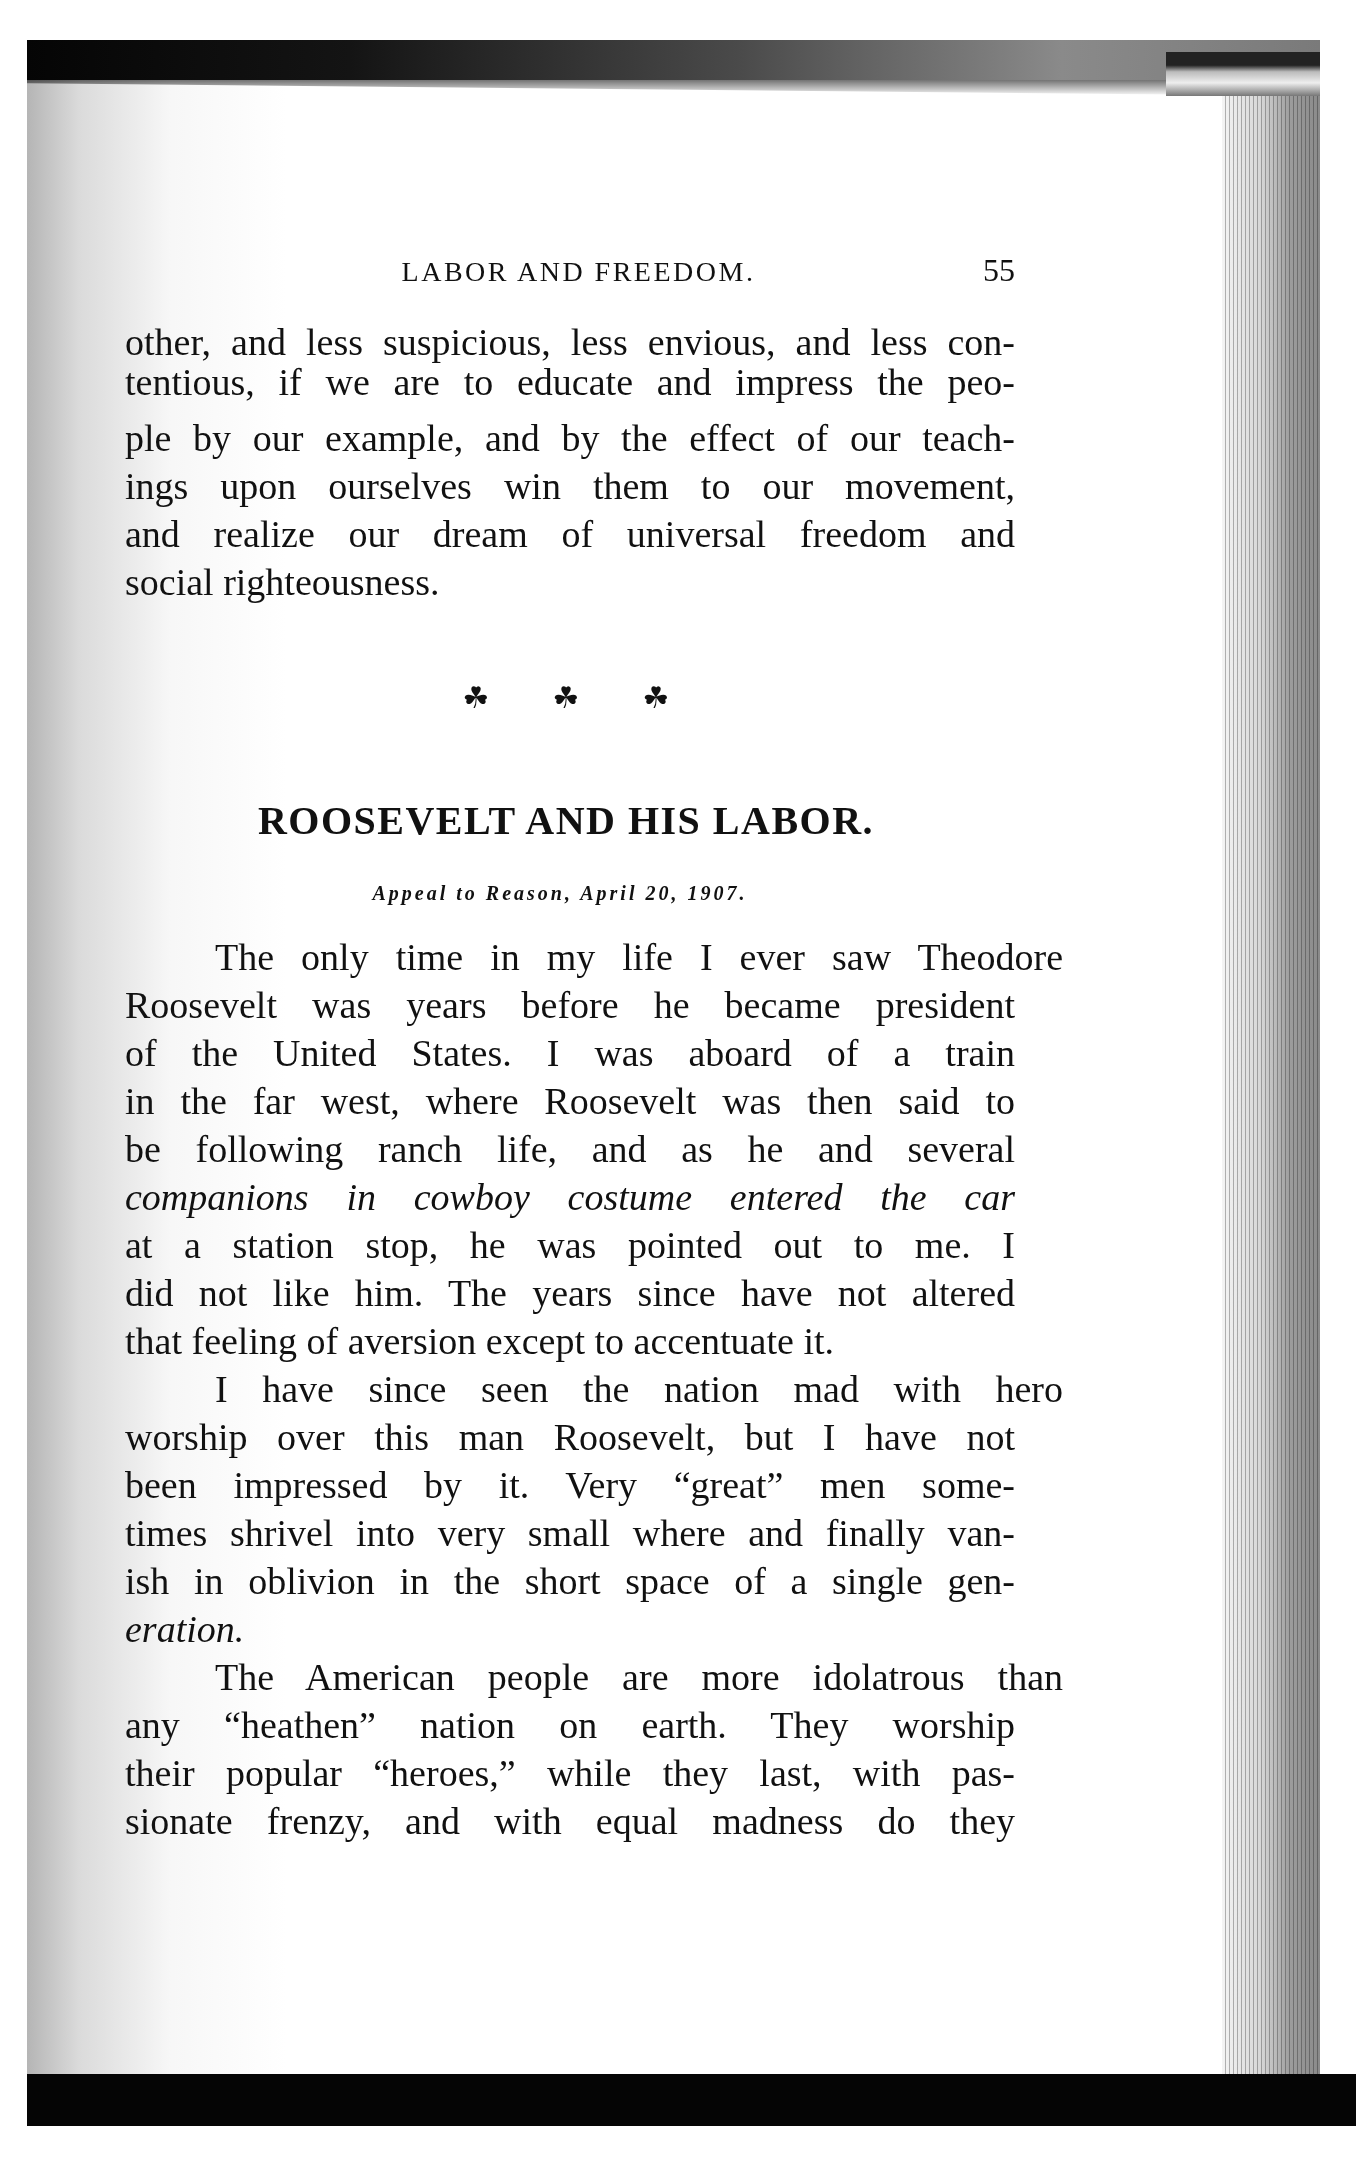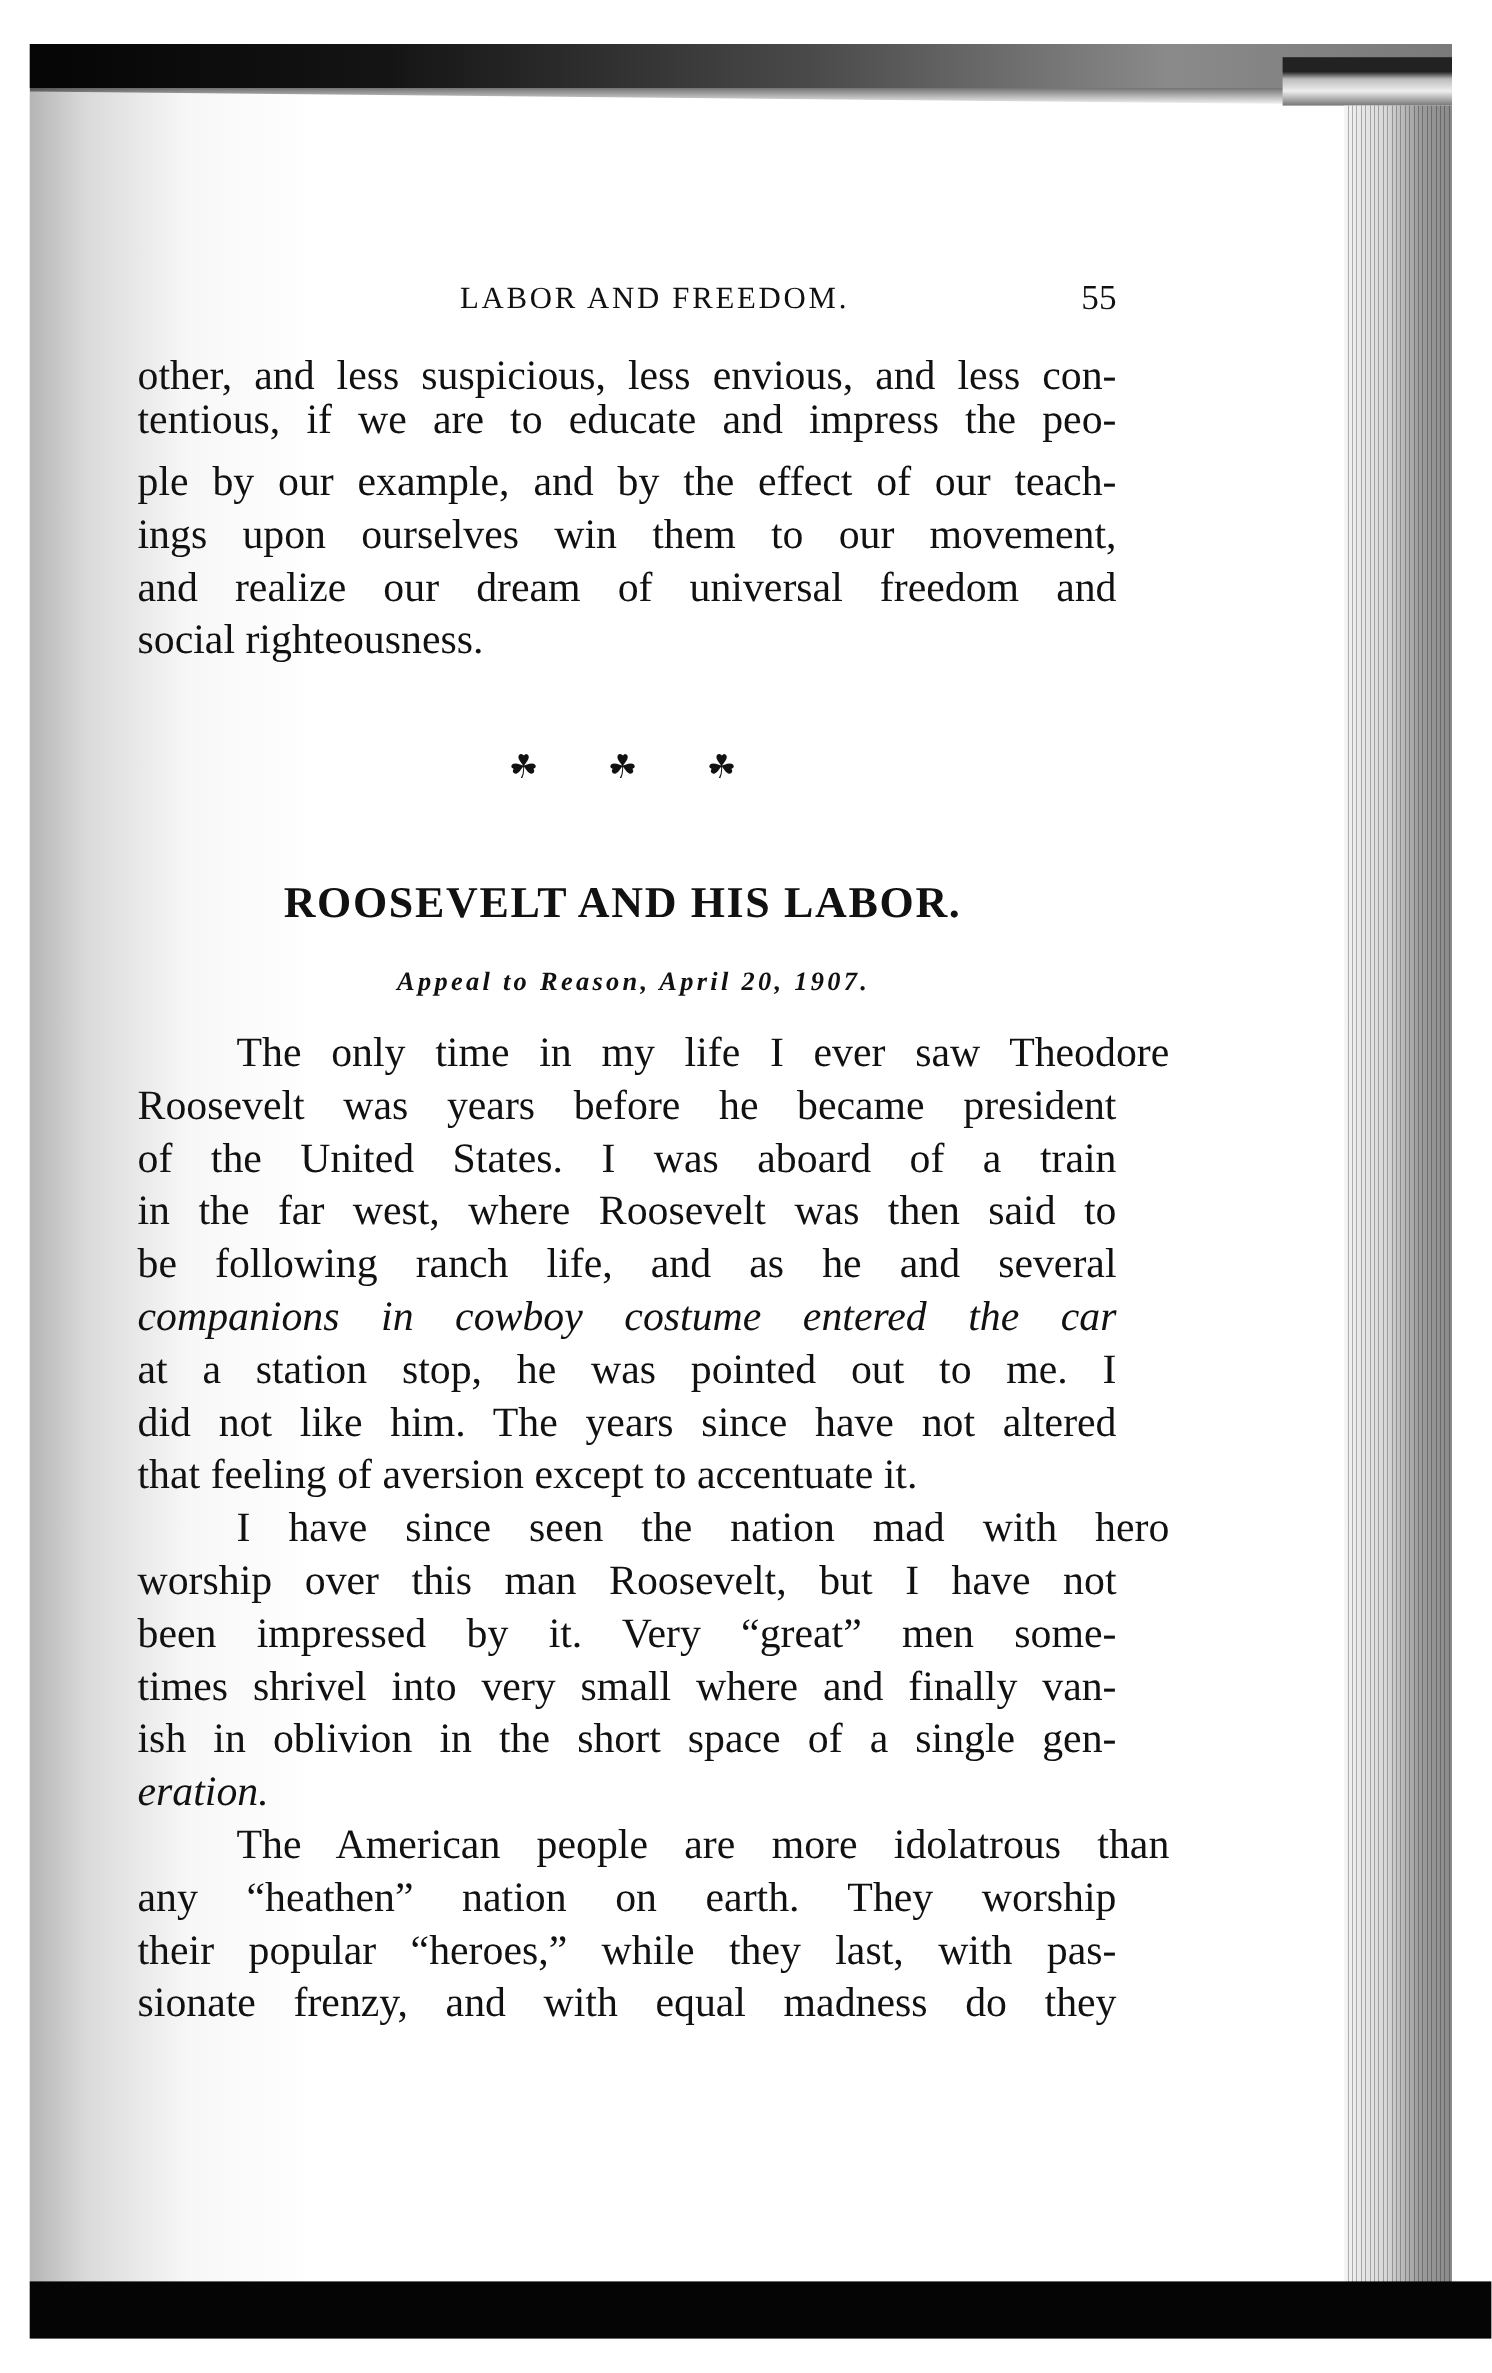--- a/index.html
+++ b/index.html
@@ -34,21 +34,21 @@
       linear-gradient(90deg, #f4f4f4 0%, #d6d6d6 40%, #9c9c9c 70%, #8a8a8a 100%);
   }
   .scan-bottom {
     position: absolute; left: 27px; top: 2074px; width: 1329px; height: 52px;
     background: #050505;
   }
 
   .running-head {
     position: absolute; left: 385px; top: 252px; width: 387px;
     font-size: 28px; letter-spacing: 2.5px; white-space: nowrap;
-    text-align: right; line-height: 40px;
+    text-align: center; line-height: 40px;
   }
   .page-number {
     position: absolute; left: 972px; top: 250px; width: 43px;
     font-size: 32px; line-height: 40px; text-align: right;
   }
 
   .line {
     position: absolute; left: 125px; width: 890px;
     font-size: 38px; line-height: 48px; height: 48px;
     white-space: nowrap; overflow: visible;
@@ -63,22 +63,22 @@
     font-family: "DejaVu Sans", sans-serif; font-size: 30px; line-height: 44px;
   }
   .fleuron { display: block; width: 40px; text-align: center; }
 
   .article-title {
     position: absolute; left: 200px; top: 796px; width: 732px;
     font-weight: bold; font-size: 40px; line-height: 50px; letter-spacing: 1.5px;
     text-align: center; white-space: nowrap;
   }
   .dateline {
-    position: absolute; left: 300px; top: 878px; width: 552px;
-    font-style: italic; font-weight: bold; font-size: 24px; line-height: 30px;
+    position: absolute; left: 284px; top: 878px; width: 552px;
+    font-style: italic; font-weight: bold; font-size: 20px; line-height: 30px;
     letter-spacing: 3px; text-align: center; white-space: nowrap;
   }
 </style>
 </head>
 <body>
 
 <div class="scan-left"></div>
 <div class="scan-top"></div>
 <div class="scan-top-line"></div>
 <div class="scan-top-tab"></div>

